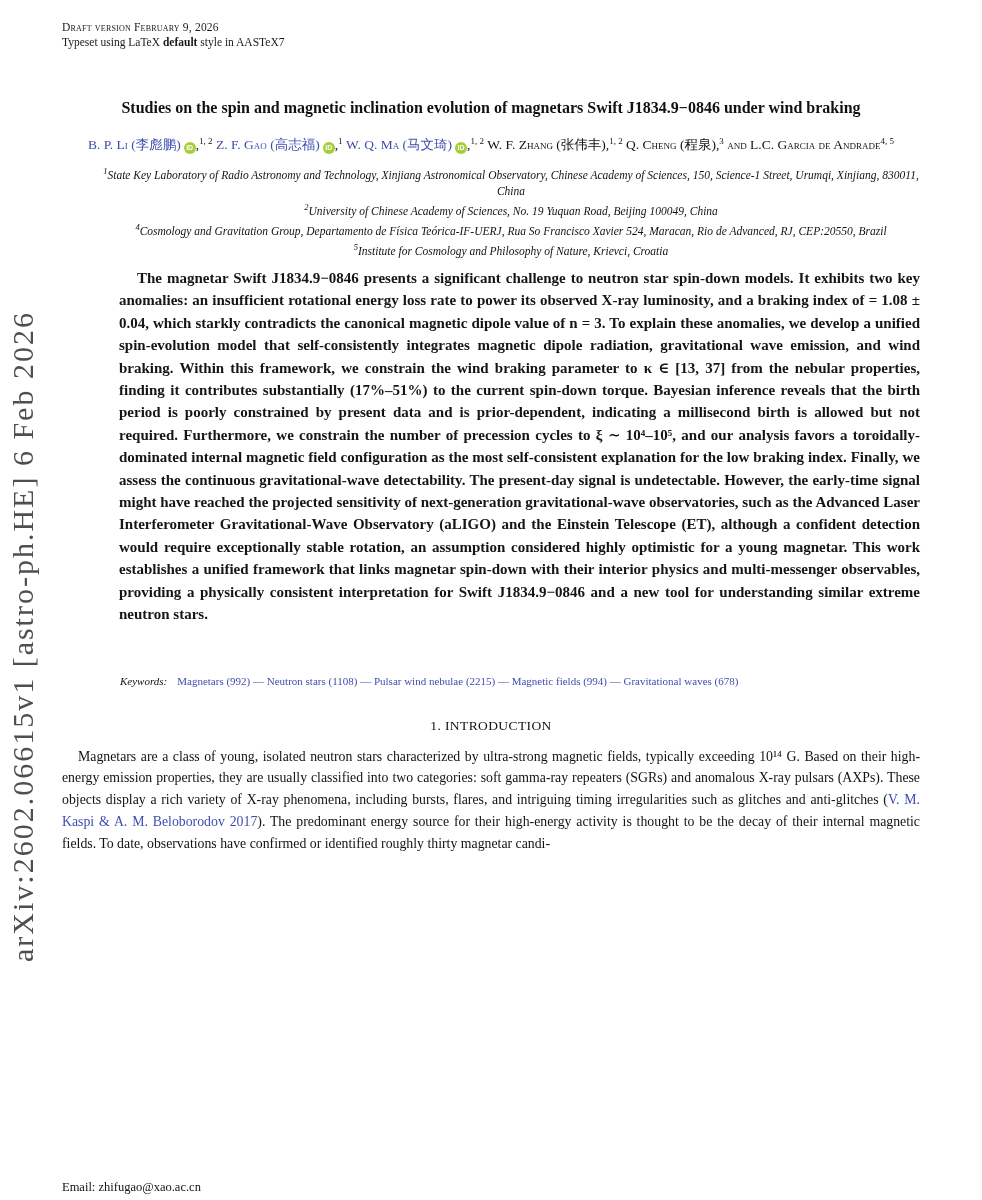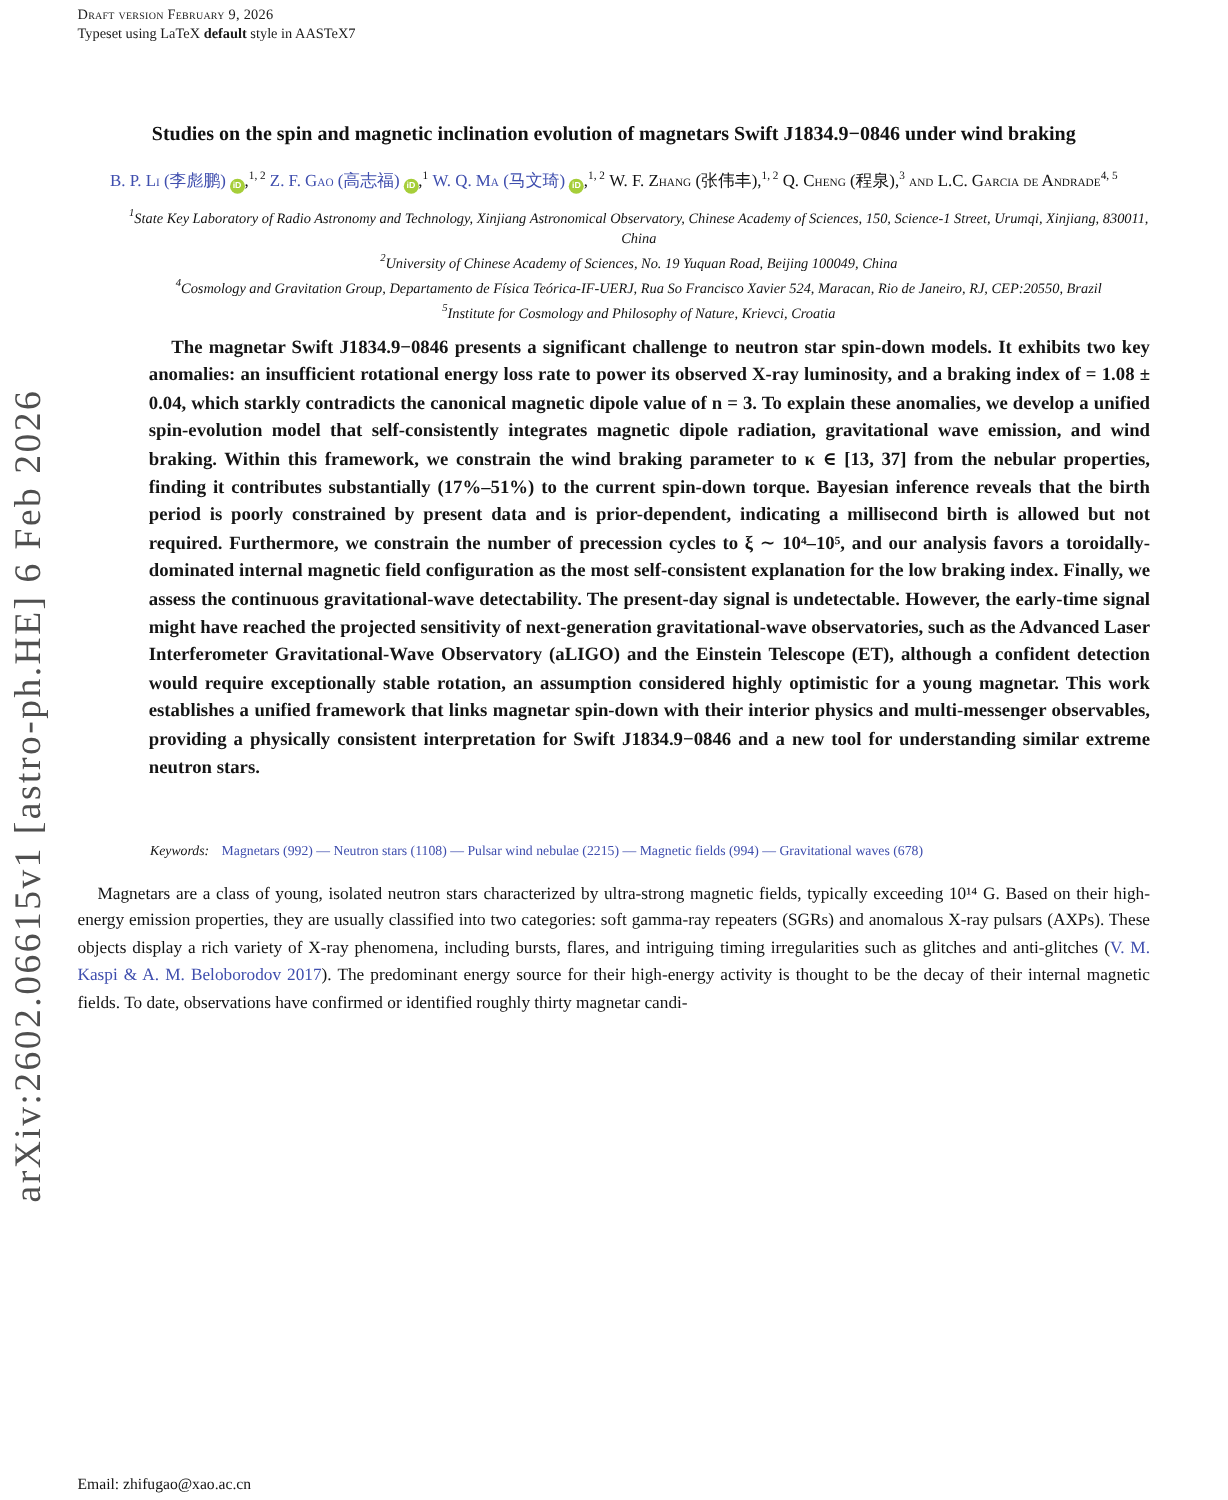--- a/index.html
+++ b/index.html
@@ -7,21 +7,21 @@
   .page {
     position: relative;
     width: 982px;
     height: 1200px;
     background: #ffffff;
     font-family: "Liberation Serif", "DejaVu Serif", serif;
     color: #121212;
     overflow: hidden;
   }
   
-  .header { position: absolute; top: 5px; left: 62px; font-size: 11.5px; line-height: 15px; color: #1a1a1a; }
+  .header { position: absolute; top: 20px; left: 62px; font-size: 11.5px; line-height: 15px; color: #1a1a1a; }
   .draft-line { font-variant: small-caps; letter-spacing: 0.2px; }
   .typeset-line b { font-weight: bold; }
 
   
   .watermark {
     position: absolute;
     left: 6px;
     top: 962px;
     transform-origin: 0 0;
     transform: rotate(-90deg);
@@ -151,32 +151,33 @@
       <span class="author"><span class="author-name linked">Z. F. Gao (高志福)</span><span class="orcid-icon">iD</span><span>,</span><sup class="aff-sup">1</sup></span>
       <span class="author"><span class="author-name linked">W. Q. Ma (马文琦)</span><span class="orcid-icon">iD</span><span>,</span><sup class="aff-sup">1, 2</sup></span>
       <span class="author"><span class="author-name">W. F. Zhang (张伟丰)</span><span>,</span><sup class="aff-sup">1, 2</sup></span>
       <span class="author"><span class="author-name">Q. Cheng (程泉)</span><span>,</span><sup class="aff-sup">3</sup></span>
       <span class="author"><span class="author-name">and L.C. Garcia de Andrade</span><span></span><sup class="aff-sup">4, 5</sup></span>
     </div>
 
     <div class="affiliations">
       <div class="affiliation"><sup>1</sup><span>State Key Laboratory of Radio Astronomy and Technology, Xinjiang Astronomical Observatory, Chinese Academy of Sciences, 150, Science-1 Street, Urumqi, Xinjiang, 830011, China</span></div>
       <div class="affiliation"><sup>2</sup><span>University of Chinese Academy of Sciences, No. 19 Yuquan Road, Beijing 100049, China</span></div>
-      <div class="affiliation"><sup>4</sup><span>Cosmology and Gravitation Group, Departamento de Física Teórica-IF-UERJ, Rua So Francisco Xavier 524, Maracan, Rio de Janeiro, RJ, CEP:20550, Brazil</span></div>
+      <div class="affiliation"><sup>4</sup><span>Cosmology and Gravitation Group, Departamento de Física Teórica-IF-UERJ, Rua So Francisco Xavier 524, Maracan, Rio de Advanced, RJ, CEP:20550, Brazil</span></div>
       <div class="affiliation"><sup>5</sup><span>Institute for Cosmology and Philosophy of Nature, Krievci, Croatia</span></div>
     </div>
 
 
     <p class="abstract-body">The magnetar Swift J1834.9−0846 presents a significant challenge to neutron star spin-down models. It exhibits two key anomalies: an insufficient rotational energy loss rate to power its observed X-ray luminosity, and a braking index of = 1.08 ± 0.04, which starkly contradicts the canonical magnetic dipole value of n = 3. To explain these anomalies, we develop a unified spin-evolution model that self-consistently integrates magnetic dipole radiation, gravitational wave emission, and wind braking. Within this framework, we constrain the wind braking parameter to κ ∈ [13, 37] from the nebular properties, finding it contributes substantially (17%–51%) to the current spin-down torque. Bayesian inference reveals that the birth period is poorly constrained by present data and is prior-dependent, indicating a millisecond birth is allowed but not required. Furthermore, we constrain the number of precession cycles to ξ ∼ 10⁴–10⁵, and our analysis favors a toroidally-dominated internal magnetic field configuration as the most self-consistent explanation for the low braking index. Finally, we assess the continuous gravitational-wave detectability. The present-day signal is undetectable. However, the early-time signal might have reached the projected sensitivity of next-generation gravitational-wave observatories, such as the Advanced Laser Interferometer Gravitational-Wave Observatory (aLIGO) and the Einstein Telescope (ET), although a confident detection would require exceptionally stable rotation, an assumption considered highly optimistic for a young magnetar. This work establishes a unified framework that links magnetar spin-down with their interior physics and multi-messenger observables, providing a physically consistent interpretation for Swift J1834.9−0846 and a new tool for understanding similar extreme neutron stars.</p>
 
     <div class="keywords">
       <span class="kw-label">Keywords:</span>
       <span class="kw-text"><a class="kw-link">Magnetars (992)</a><span class="kw-sep"> — </span><a class="kw-link">Neutron stars (1108)</a><span class="kw-sep"> — </span><a class="kw-link">Pulsar wind nebulae (2215)</a><span class="kw-sep"> — </span><a class="kw-link">Magnetic fields (994)</a><span class="kw-sep"> — </span><a class="kw-link">Gravitational waves (678)</a></span>
     </div>
 
+    <div class="section-head">1. INTRODUCTION</div>
 
     <p class="intro"><span>Magnetars are a class of young, isolated neutron stars characterized by ultra-strong magnetic fields, typically exceeding 10¹⁴ G. Based on their high-energy emission properties, they are usually classified into two categories: soft gamma-ray repeaters (SGRs) and anomalous X-ray pulsars (AXPs). These objects display a rich variety of X-ray phenomena, including bursts, flares, and intriguing timing irregularities such as glitches and anti-glitches (</span><span class="cite-link">V. M. Kaspi &amp; A. M. Beloborodov 2017</span><span>). The predominant energy source for their high-energy activity is thought to be the decay of their internal magnetic fields. To date, observations have confirmed or identified roughly thirty magnetar candi-</span></p>
 
   </div>
 
   <div class="email-footer">Email: zhifugao@xao.ac.cn</div>
 
 </div>
 
 </body></html>

